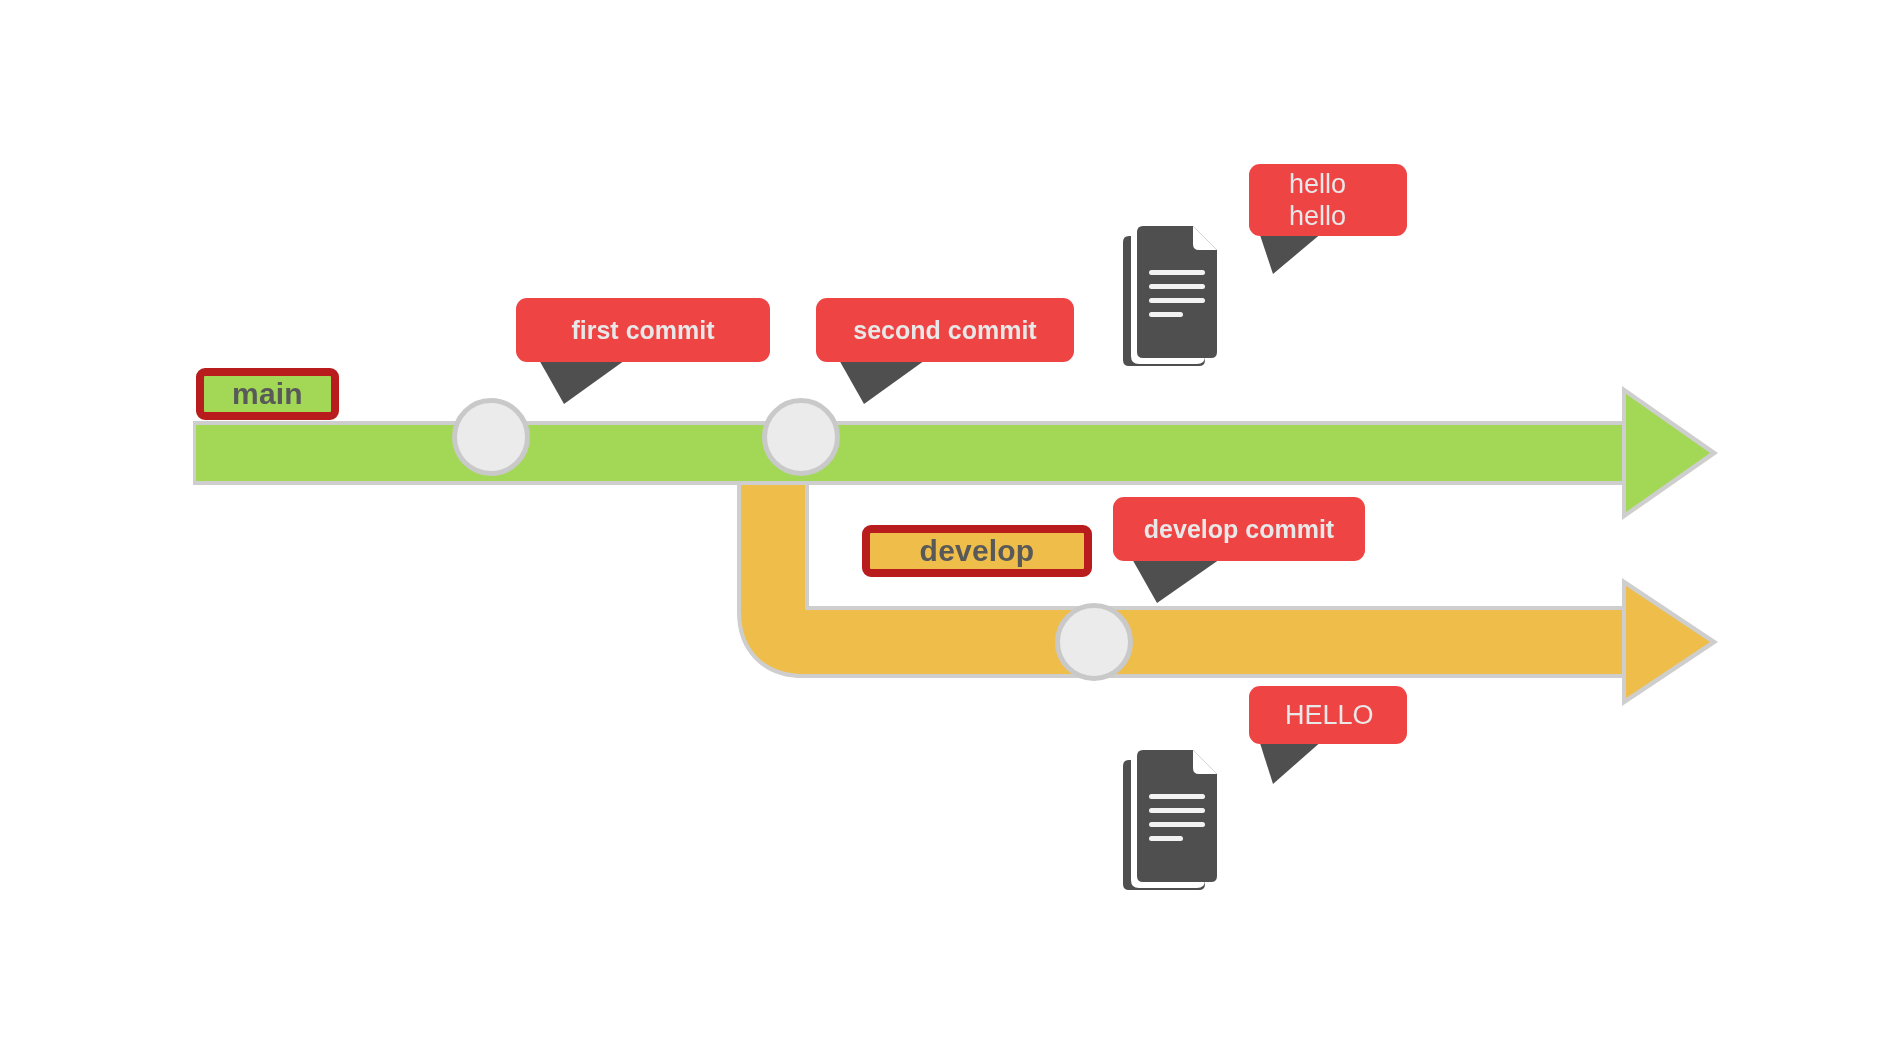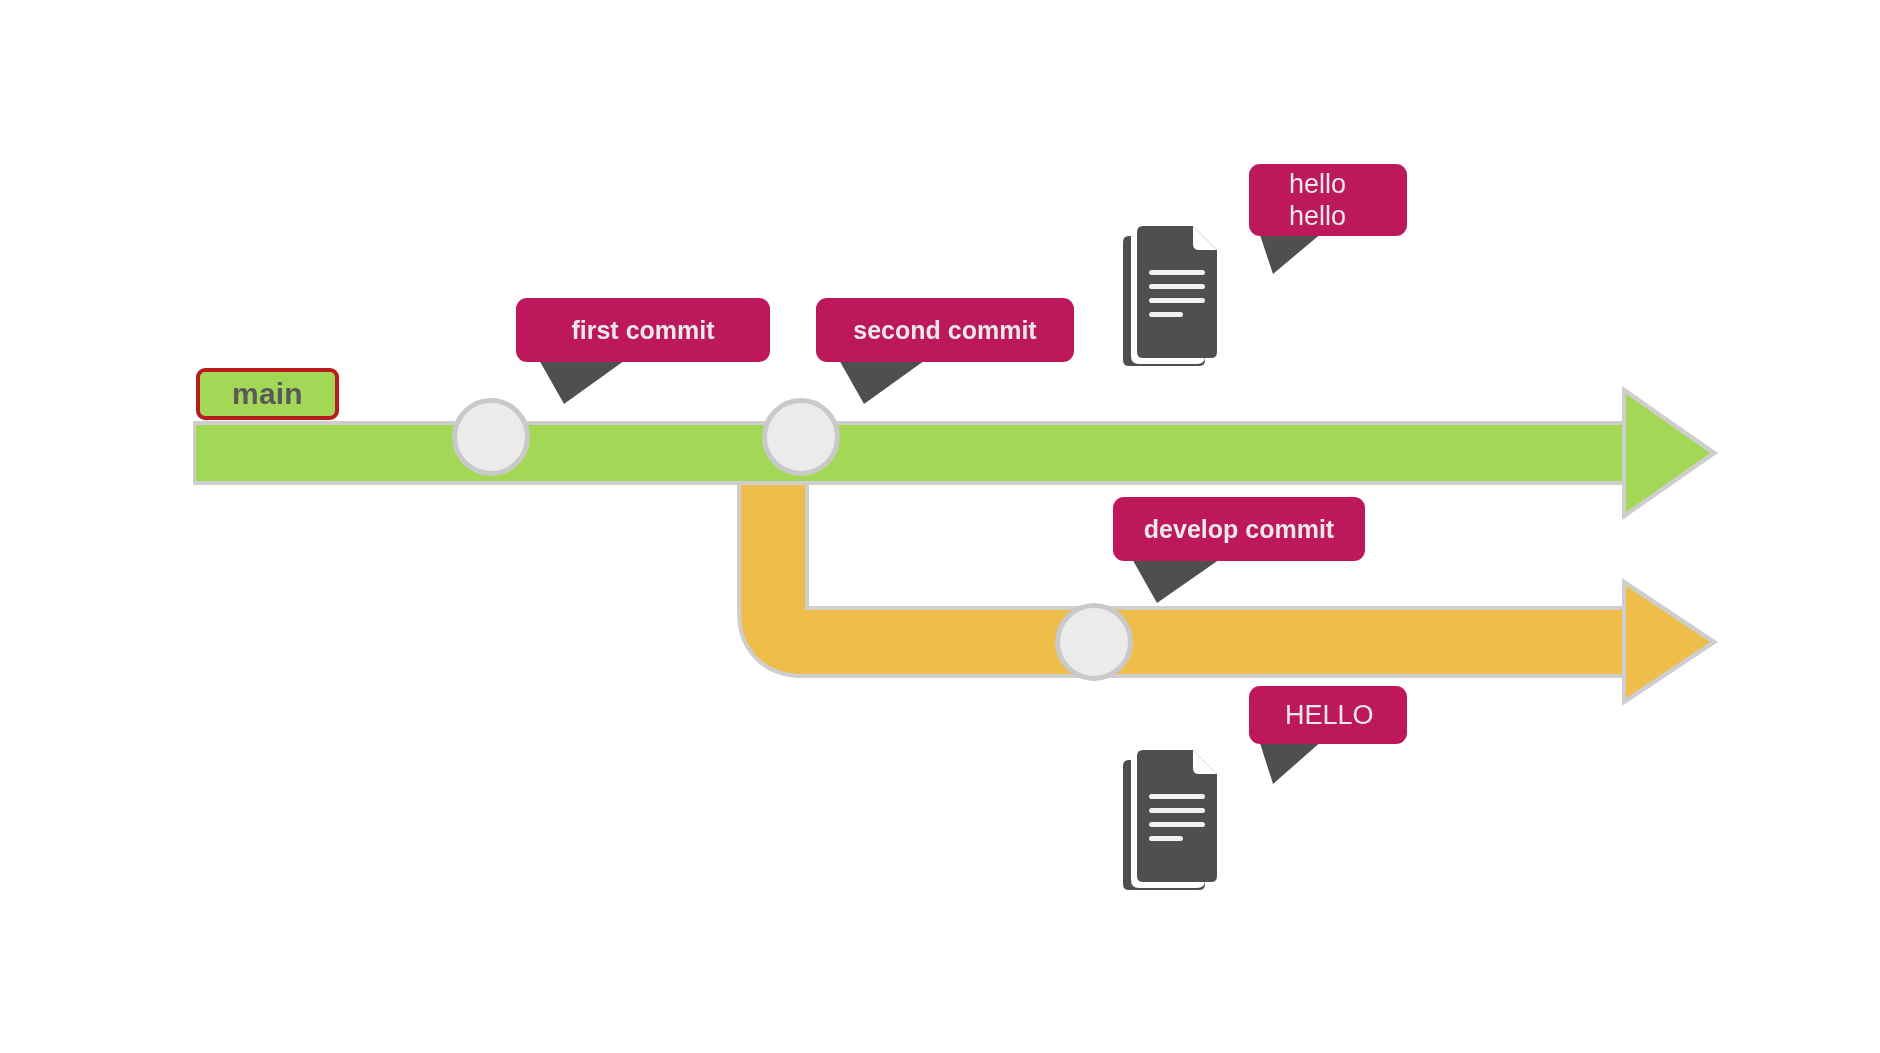--- a/index.html
+++ b/index.html
@@ -35,21 +35,21 @@
     border-radius: 50%;
     background: #ebebeb;
     border: 5px solid #c9c9c9;
     box-sizing: border-box;
   }
 
   
   .branch-pill {
     position: absolute;
     box-sizing: border-box;
-    border: 4px solid #b91c1c;
+    border: 8px solid #b91c1c;
     border-radius: 9px;
     color: #595959;
     font-weight: bold;
     display: flex;
     align-items: center;
     justify-content: center;
     letter-spacing: 0.2px;
   }
   .branch-pill.main-pill {
     background: #a2d855;
@@ -57,21 +57,21 @@
   .branch-pill.develop-pill {
     background: #efbe4a;
   }
 
   
   .bubble-wrap {
     position: absolute;
   }
   .bubble {
     position: relative;
-    background: #be185d;
+    background: #ef4444;
     border-radius: 11px;
     color: #e8e8e8;
     box-sizing: border-box;
     display: flex;
     flex-direction: column;
     justify-content: center;
   }
   .bubble .line {
     white-space: nowrap;
   }
@@ -126,20 +126,23 @@
   <div class="commit-node" style="left:452px; top:398px; width:78px; height:78px;"></div>
 
   <div class="commit-node" style="left:762px; top:398px; width:78px; height:78px;"></div>
 
   <div class="commit-node" style="left:1055px; top:603px; width:78px; height:78px;"></div>
 
   <div class="branch-pill main-pill" style="left:196px; top:368px; width:143px; height:52px; font-size:30px;">
     <span>main</span>
   </div>
 
+  <div class="branch-pill develop-pill" style="left:862px; top:525px; width:230px; height:52px; font-size:30px;">
+    <span>develop</span>
+  </div>
 
   <div class="bubble-wrap" style="left:516px; top:298px; width:254px; height:110px;">
     <svg class="bubble-tail" style="left:0; top:0;" width="254" height="110" viewBox="0 0 254 110" xmlns="http://www.w3.org/2000/svg">
       <polygon points="22,60 112,60 48,106" fill="#4f4f4f"></polygon>
     </svg>
     <div class="bubble bold" style="width:254px; height:64px; padding:12px 18px; align-items:center;">
       <span class="line" style="font-size:25px; text-align:center; width:100%;">first commit</span>
     </div>
   </div>
 

